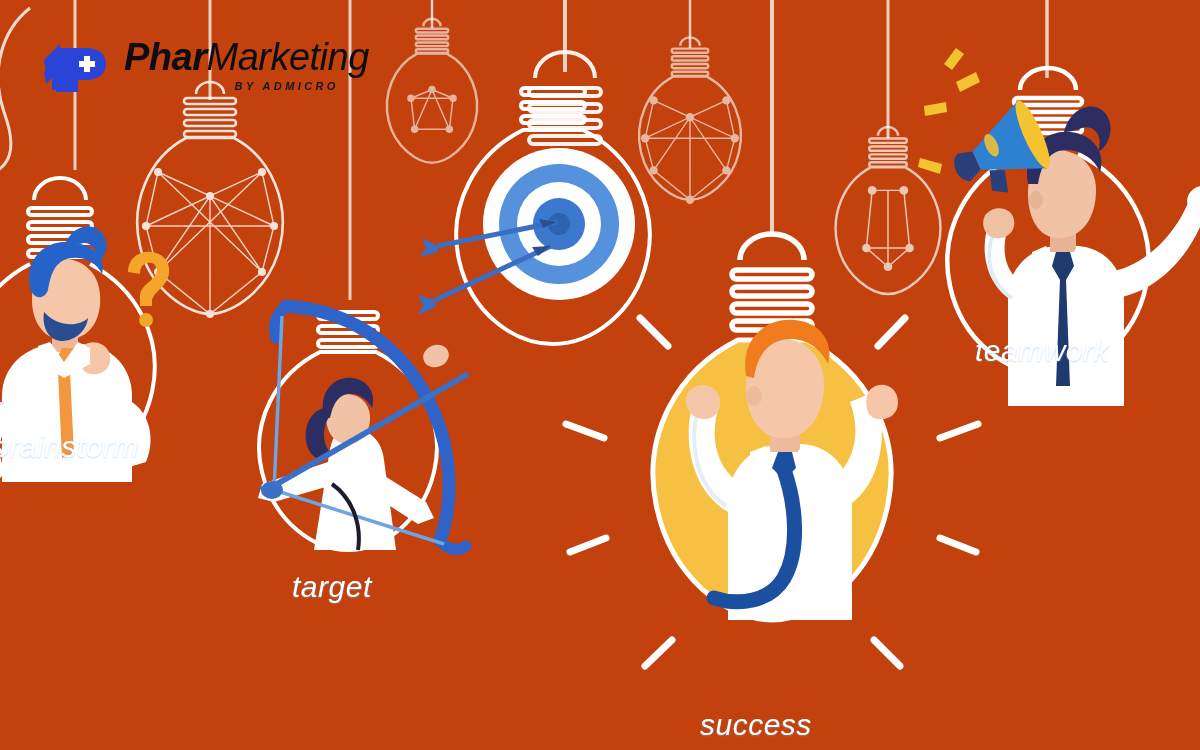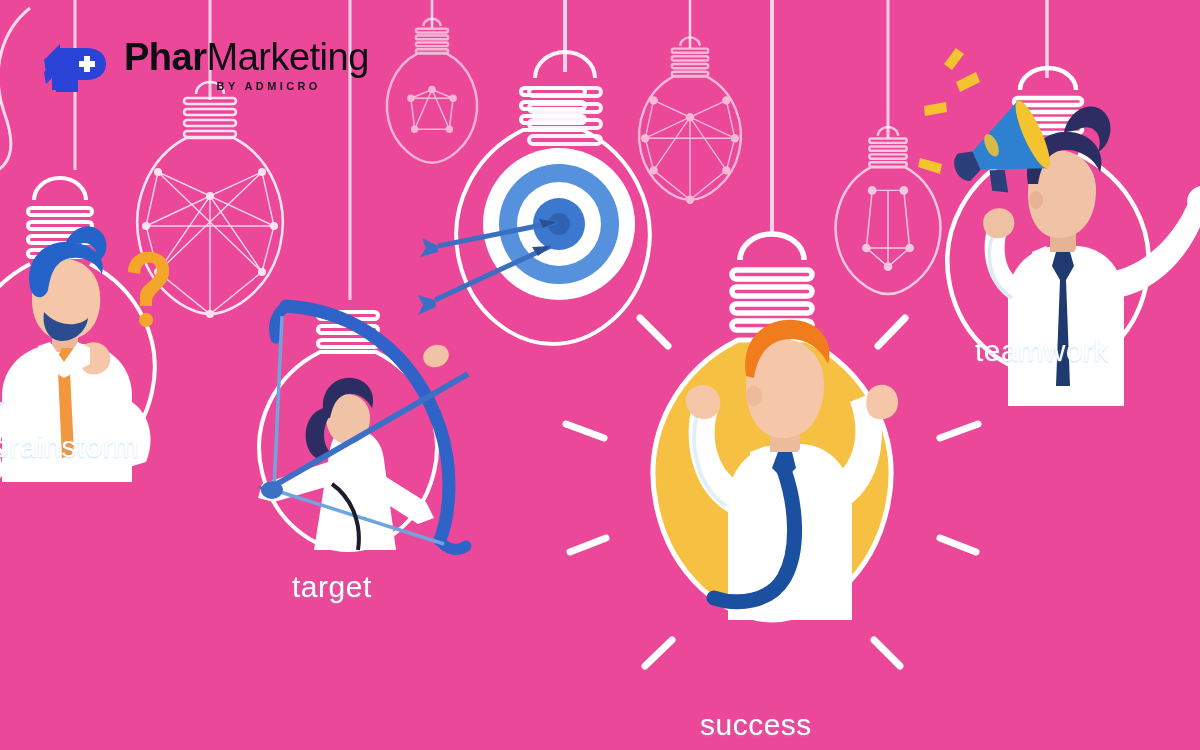--- a/index.html
+++ b/index.html
@@ -45,42 +45,42 @@
     color: #0d0d12;
   }
   .logo-word .bold { font-weight: 700; }
   .logo-word .light { font-weight: 400; }
   .logo-sub {
     font-size: 11px;
     font-weight: 700;
     letter-spacing: 3.4px;
     color: #16161c;
     margin-top: 5px;
-    margin-right: 48px;
+    margin-right: 30px;
   }
   
   .caption {
     position: absolute;
     color: #ffffff;
     font-size: 30px;
     font-weight: 400;
     letter-spacing: 0.5px;
     white-space: nowrap;
     z-index: 35;
     text-shadow: 0 1px 2px rgba(120,175,230,0.45);
   }
   .caption-brainstorm { left: -8px;  top: 430px; }
   .caption-target     { left: 292px; top: 538px; margin-top: 32px; }
   .caption-teamwork   { left: 975px; top: 334px; }
   .caption-success    { left: 700px; top: 708px; }
 </style>
 </head>
 <body>
 
-<div id="banner" style="background: #ec4899;">
+<div id="banner" style="background: #c2410c; font-style: italic;">
 
   <svg class="layer" viewBox="0 0 1200 750" preserveAspectRatio="none" aria-hidden="true">
     <defs>
       <g id="cap-rings">
         <rect x="-26" y="0" width="52" height="6" rx="3"></rect>
         <rect x="-26" y="11" width="52" height="6" rx="3"></rect>
         <rect x="-26" y="22" width="52" height="6" rx="3"></rect>
         <rect x="-26" y="33" width="52" height="6" rx="3"></rect>
       </g>
     </defs>

